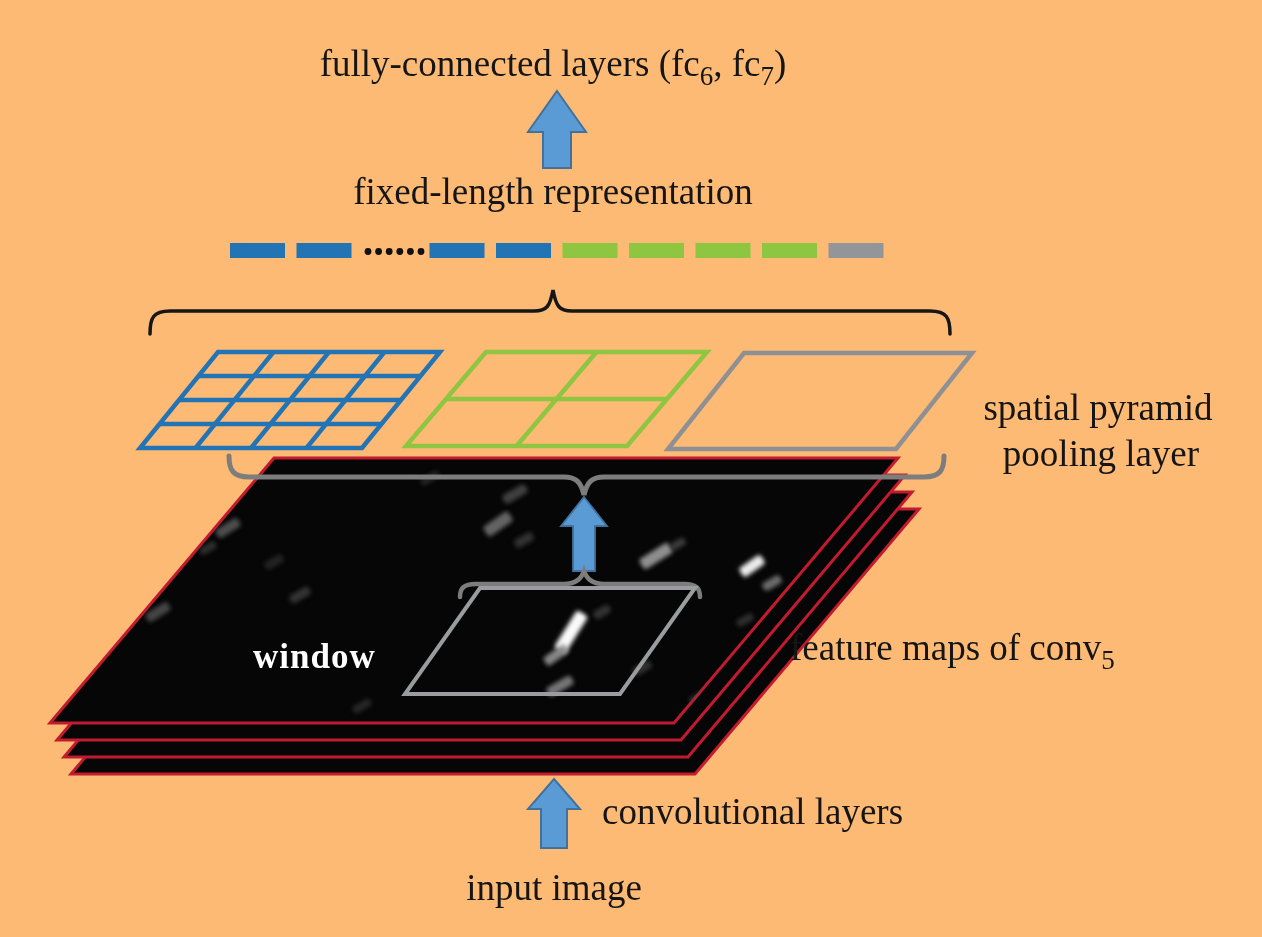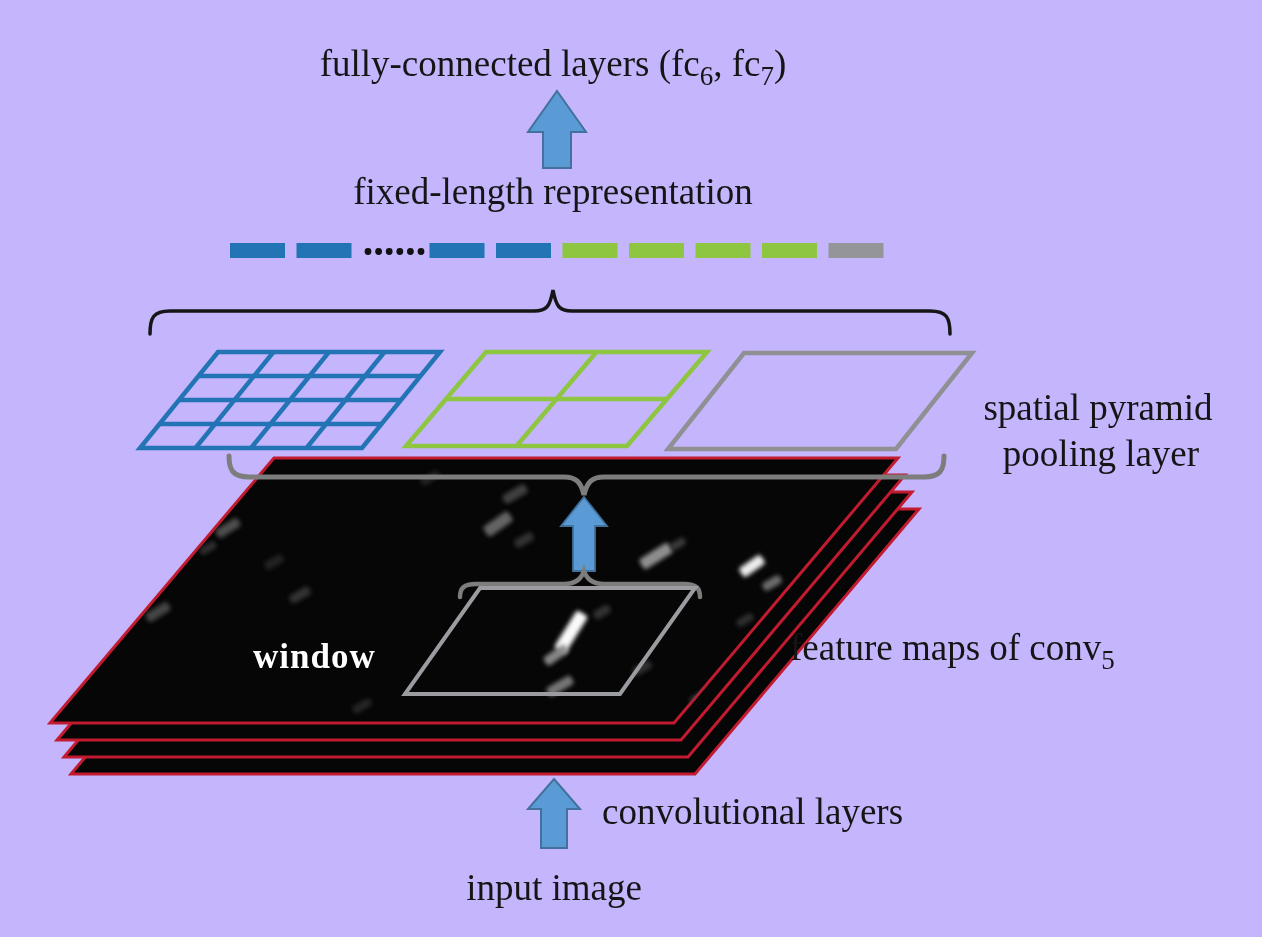--- a/index.html
+++ b/index.html
@@ -1,16 +1,16 @@
 <!DOCTYPE html>
 <html><head>
 <meta charset="utf-8">
 <style>
   html,body{margin:0;padding:0;background:#ffffff;}
-  .stage{position:relative;width:1262px;height:937px;background:#c4b5fd;overflow:hidden;
+  .stage{position:relative;width:1262px;height:937px;background:#fdba74;overflow:hidden;
          font-family:"Liberation Serif",serif;}
   svg{display:block;}
   text{font-family:"Liberation Serif",serif;font-size:37px;fill:#151515;}
   .sub{font-size:27px;}
   .window-label{font-size:35px;font-weight:bold;fill:#ffffff;letter-spacing:1px;}
 </style>
 </head>
 <body>
 
 <div class="stage">

